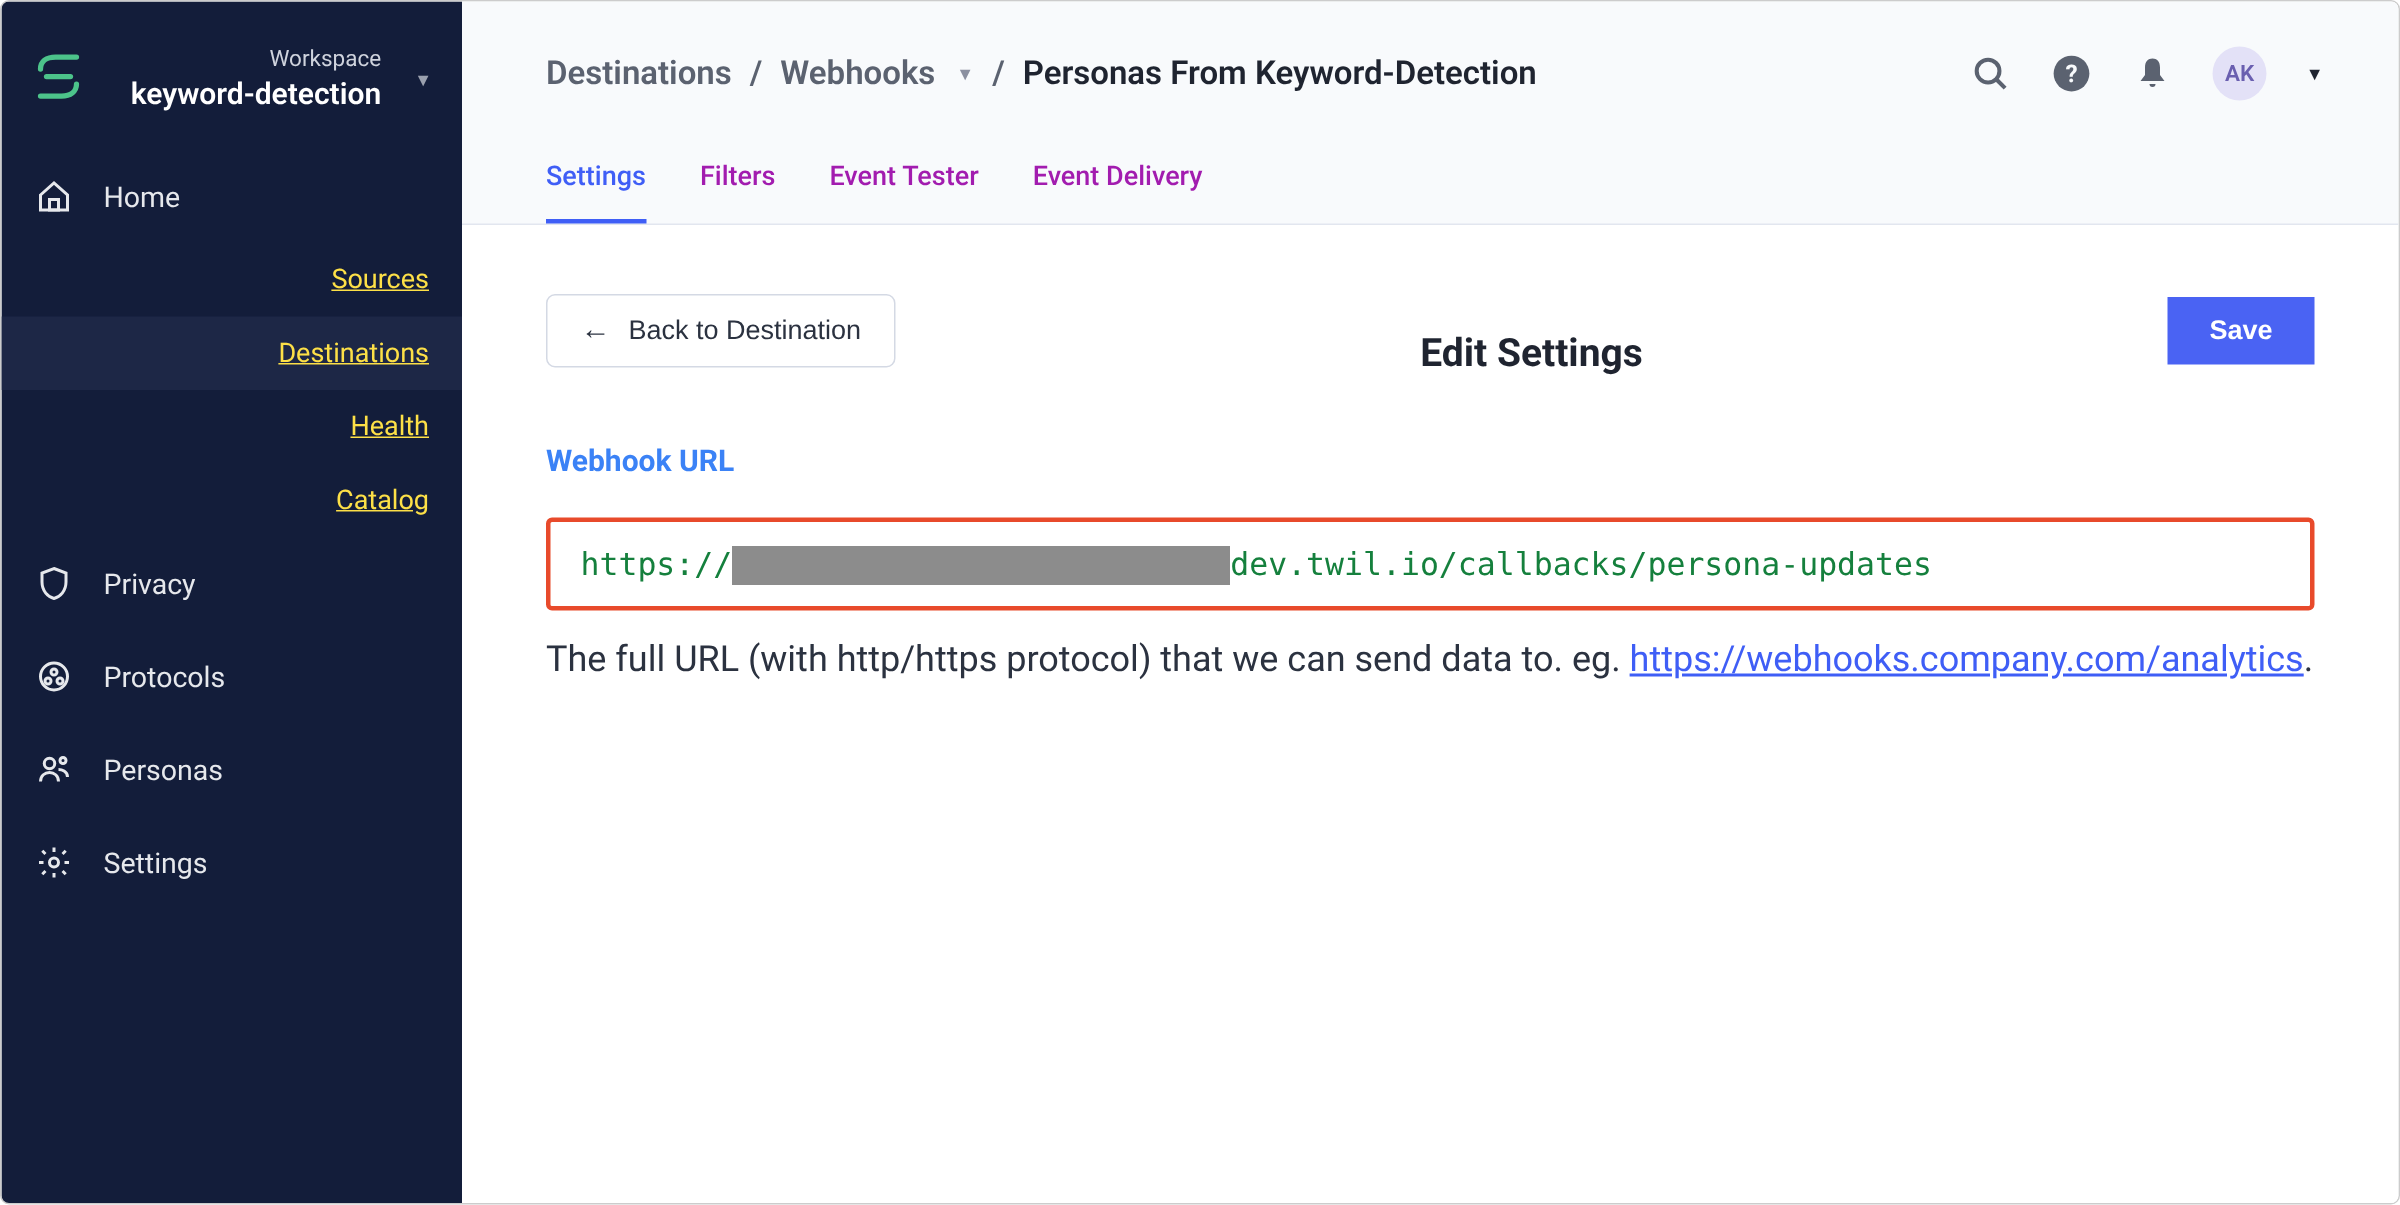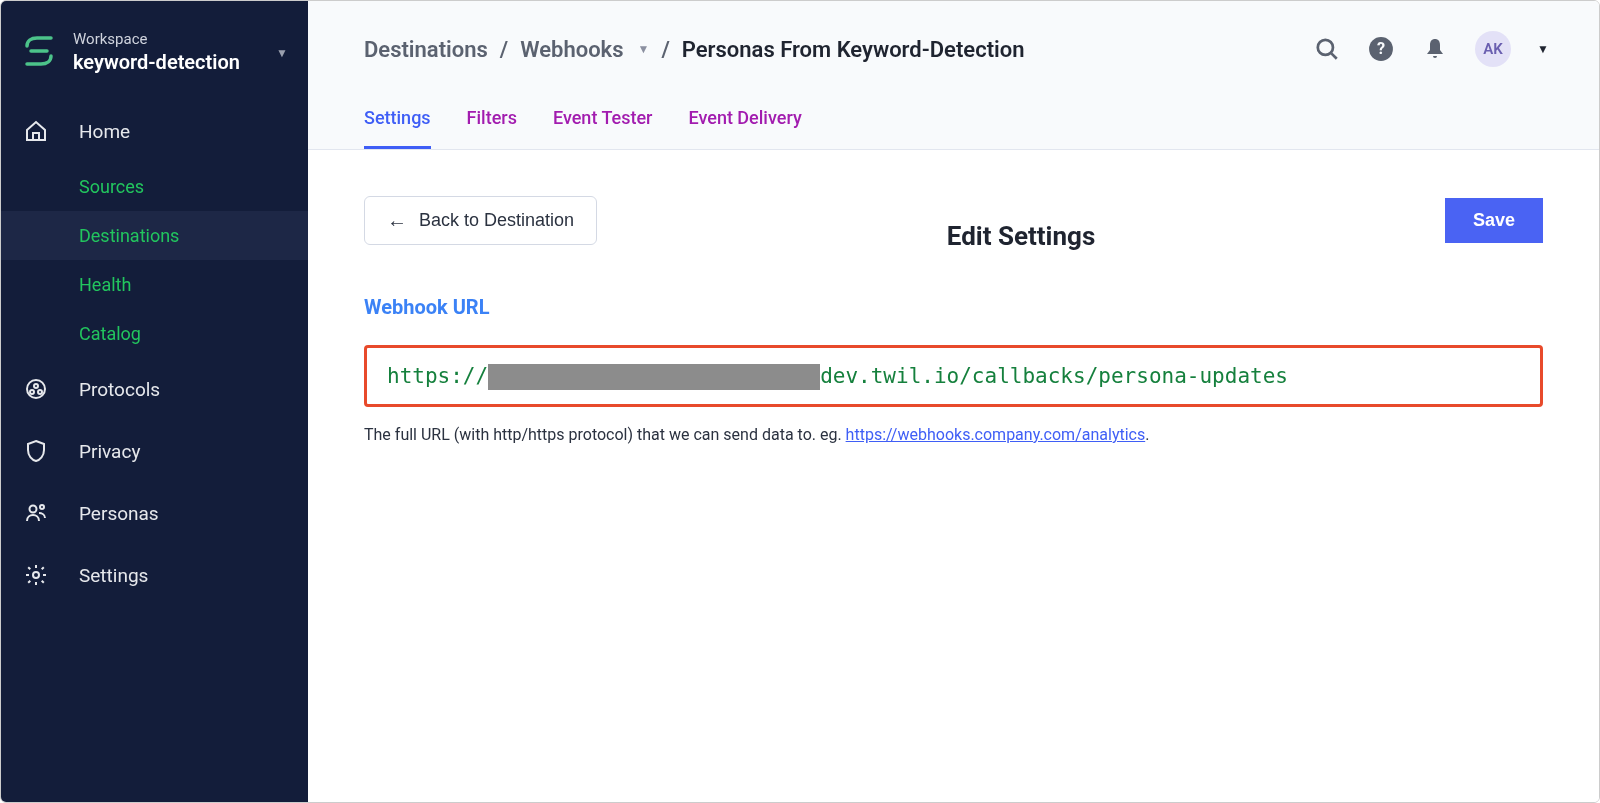--- a/index.html
+++ b/index.html
@@ -2,34 +2,34 @@
 <html><head>
 <meta charset="utf-8">
 <style>
   * { box-sizing: border-box; margin: 0; padding: 0; }
   html, body { width: 1600px; height: 803px; font-family: -apple-system, BlinkMacSystemFont, "Segoe UI", Roboto, sans-serif; background: #fff; overflow: hidden; }
   body { border: 1px solid #ccc; border-radius: 6px; }
 
   .app { display: flex; width: 100%; height: 100%; }
 
   
-  .sidebar { width: 307px; height: 100%; background: #131d3a; color: #e6e8ec; display: flex; flex-direction: column; padding-top: 18px; flex-shrink: 0; }
+  .sidebar { width: 307px; height: 100%; background: #131d3a; color: #e6e8ec; display: flex; flex-direction: column; padding-top: 18px; flex-shrink: 0; text-align: right; }
   .workspace { display: flex; align-items: center; gap: 16px; padding: 10px 20px 24px 20px; cursor: pointer; }
   .logo-icon svg { width: 36px; height: 36px; }
   .workspace-text { display: flex; flex-direction: column; line-height: 1.35; flex: 1; }
   .workspace-label { font-size: 15px; color: #cfd3dd; }
   .workspace-name { font-size: 20px; font-weight: 600; color: #fff; }
   .workspace-caret { color: #9aa0ae; font-size: 12px; margin-left: 6px; }
 
   .nav { display: flex; flex-direction: column; }
-  .nav-item { display: flex; align-items: center; gap: 30px; padding: 18px 22px; font-size: 19px; color: #e6e8ec; cursor: pointer; }
+  .nav-item { display: flex; align-items: center; gap: 20px; padding: 18px 22px; font-size: 19px; color: #e6e8ec; cursor: pointer; }
   .nav-item.active { color: #4cc38a; }
   .nav-item .icon { width: 26px; height: 26px; display: flex; align-items: center; justify-content: center; flex-shrink: 0; }
   .nav-sub { display: flex; flex-direction: column; }
-  .nav-sub-item { padding: 14px 22px 14px 78px; font-size: 18px; color: #22c55e; cursor: pointer; }
+  .nav-sub-item { padding: 14px 22px 14px 78px; font-size: 18px; color: #fde047; cursor: pointer; text-decoration: underline; }
   .nav-sub-item.selected { background: #1d2746; }
 
   
   .main { flex: 1; display: flex; flex-direction: column; background: #f8fafc; height: 100%; }
   .topbar { padding: 30px 50px 0 56px; border-bottom: 1px solid #e2e6ef; background: #f8fafc; }
   .breadcrumb-row { display: flex; align-items: center; justify-content: space-between; }
   .breadcrumb { display: flex; align-items: center; gap: 12px; font-size: 22px; color: #5b6270; font-weight: 600; }
   .breadcrumb a { color: #5b6270; text-decoration: none; }
   .breadcrumb .sep { color: #5b6270; }
   .breadcrumb .current { color: #1f2430; }
@@ -48,21 +48,21 @@
   .content-header { display: flex; align-items: center; justify-content: space-between; margin-bottom: 50px; }
   .back-btn { display: flex; align-items: center; gap: 12px; padding: 12px 22px; border: 1px solid #d4d9e4; border-radius: 6px; background: #fff; font-size: 18px; color: #2b3240; cursor: pointer; font-weight: 500;}
   .back-btn .arrow { font-size: 20px; }
   .edit-title { font-size: 26px; font-weight: 700; color: #1f2430; position:absolute; left:50%; transform:translateX(-50%); white-space:nowrap;}
   .edit-title-wrap { position: relative; flex: 1; display:flex; justify-content:center;}
   .save-btn { background: #4a63f3; color: #fff; border: none; border-radius: 0; padding: 12px 28px; font-size: 18px; font-weight: 600; cursor: pointer; }
 
   .field-label { font-size: 20px; color: #3b82f6; margin-bottom: 26px; font-weight: 700;}
   .url-box { position: relative; border: 3px solid #e84a2b; border-radius: 4px; padding: 16px 20px 16px 20px; font-family: "SFMono-Regular", Consolas, monospace; font-size: 21px; color: #15803d; display:flex; height: 62px; }
   .url-mask { display:inline-block; width: 332px; height: 26px; background: #8c8c8c; vertical-align: middle; }
-  .helper { margin-top: 18px; font-size: 16px; color: #2b3240; }
+  .helper { margin-top: 18px; font-size: 24px; color: #2b3240; }
   .helper a { color: #3f5ef6; text-decoration: underline; }
 
 </style>
 </head>
 <body>
 
 <div class="app">
 
   <aside class="sidebar">
     <div class="workspace">
@@ -94,36 +94,36 @@
       <div class="nav-sub">
         <div class="nav-sub-item">Sources</div>
         <div class="nav-sub-item selected">Destinations</div>
         <div class="nav-sub-item">Health</div>
         <div class="nav-sub-item">Catalog</div>
       </div>
 
       <div class="nav-item">
         <span class="icon">
           <svg viewBox="0 0 24 24" width="24" height="24" fill="none" stroke="#e6e8ec" stroke-width="2">
+              <path d="M12 2 L20 5 V11 C20 17 16 21 12 22 C8 21 4 17 4 11 V5 Z"></path>
+            </svg>
+        </span>
+        <span>Privacy</span>
+      </div>
+
+      <div class="nav-item">
+        <span class="icon">
+          <svg viewBox="0 0 24 24" width="24" height="24" fill="none" stroke="#e6e8ec" stroke-width="2">
               <circle cx="12" cy="12" r="9"></circle>
               <circle cx="12" cy="9" r="2"></circle>
               <circle cx="8" cy="15" r="2"></circle>
               <circle cx="16" cy="15" r="2"></circle>
             </svg>
         </span>
         <span>Protocols</span>
-      </div>
-
-      <div class="nav-item">
-        <span class="icon">
-          <svg viewBox="0 0 24 24" width="24" height="24" fill="none" stroke="#e6e8ec" stroke-width="2">
-              <path d="M12 2 L20 5 V11 C20 17 16 21 12 22 C8 21 4 17 4 11 V5 Z"></path>
-            </svg>
-        </span>
-        <span>Privacy</span>
       </div>
 
       <div class="nav-item">
         <span class="icon">
           <svg viewBox="0 0 24 24" width="24" height="24" fill="none" stroke="#e6e8ec" stroke-width="2">
               <circle cx="9" cy="8" r="3.5"></circle>
               <path d="M3 20 C3 16 6 14 9 14 C12 14 15 16 15 20"></path>
               <circle cx="18" cy="6" r="2"></circle>
               <path d="M15 12 C17 12 21 13 21 17"></path>
             </svg>

